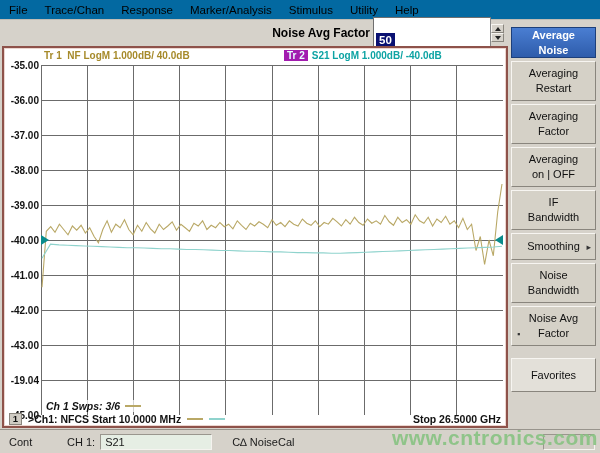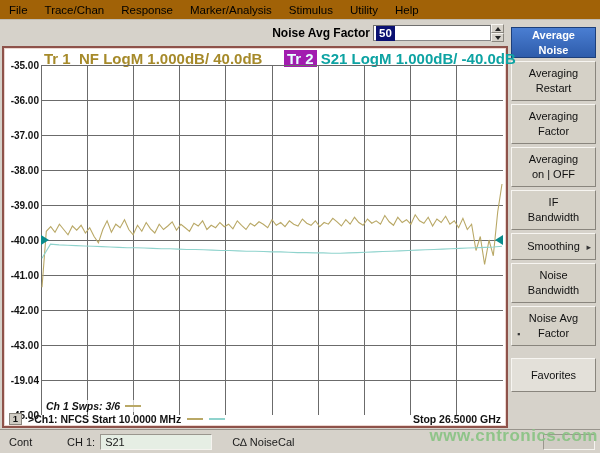--- a/index.html
+++ b/index.html
@@ -1,30 +1,30 @@
 <!DOCTYPE html>
 <html><head>
 <meta charset="utf-8">
 <style>
   html,body{margin:0;padding:0;background:#b8b4ac;}
   *{box-sizing:border-box;font-family:"Liberation Sans",sans-serif;}
   .app{position:relative;width:600px;height:453px;background:#d6d2ca;overflow:hidden;}
 
   
-  .menubar{position:absolute;left:0;top:0;width:600px;height:20px;background:#a16207;
+  .menubar{position:absolute;left:0;top:0;width:600px;height:20px;background:#0369a1;
     display:flex;align-items:center;gap:17px;padding-left:9px;font-size:11.5px;color:#000;
     border-bottom:1px solid #c0bcb4;}
   .menubar span{cursor:default;white-space:nowrap;}
 
   
   .toolbar{position:absolute;left:0;top:20px;width:508px;height:26px;background:#d6d2ca;
     display:flex;align-items:center;justify-content:flex-end;font-size:12px;color:#000;}
   .tb-label{font-weight:bold;margin-right:3px;}
-  .tb-field{width:118px;height:16px;background:#fff;border:1px solid #888;
-    border-top-color:#6f6f6f;border-left-color:#6f6f6f;display:flex;align-items:flex-start;padding-left:2px;}
+  .tb-field{width:118px;height:32px;background:#fff;border:1px solid #888;
+    border-top-color:#6f6f6f;border-left-color:#6f6f6f;display:flex;align-items:flex-end;padding-left:2px;}
   .tb-sel{background:#0a1172;color:#fff;font-weight:bold;font-size:11.5px;padding:0 3px;line-height:15px;}
   .tb-spin{width:13px;height:18px;margin-right:4px;display:flex;flex-direction:column;}
   .tb-spin div{flex:1;background:#d6d2ca;border:1px solid #8a867e;border-top-color:#f7f5f1;border-left-color:#f7f5f1;
     display:flex;align-items:center;justify-content:center;}
   .arr-up{width:0;height:0;border-left:3px solid transparent;border-right:3px solid transparent;border-bottom:4px solid #222;}
   .arr-dn{width:0;height:0;border-left:3px solid transparent;border-right:3px solid transparent;border-top:4px solid #222;}
 
   
   .sidebar{position:absolute;left:509px;top:26px;width:89px;height:403px;
     display:flex;flex-direction:column;gap:3px;padding:1px 2px;}
@@ -34,21 +34,21 @@
   .skey.one{height:27px;}
   .skey.active{background:linear-gradient(#4a7ed2,#2e5cab);color:#fff;font-weight:bold;
     border:1px solid #1d3f7a;height:31px;}
   .skey .sub-arrow{position:absolute;right:4px;top:50%;transform:translateY(-50%);font-size:9px;color:#333;}
   .skey .bullet{position:absolute;left:5px;top:55%;font-size:9px;color:#333;}
   .skey.fav{margin-top:9px;background:#e3e0d9;height:34px;}
 
   
   .plotwin{position:absolute;left:2px;top:46px;width:506px;height:382px;background:#fff;
     border:2px solid #8e524a;box-shadow:inset 0 0 0 1px #ecd6d0;}
-  .tracerow{position:absolute;left:40px;top:2px;right:2px;height:14px;font-size:15px;white-space:nowrap;}
+  .tracerow{position:absolute;left:40px;top:2px;right:2px;height:14px;font-size:10px;white-space:nowrap;}
   .tr1{color:#a68a2a;font-weight:bold;}
   .tr2wrap{position:absolute;left:240px;top:0;color:#0da3a3;font-weight:bold;}
   .tr2badge{background:#a21caf;color:#e8ffff;padding:0 3px;margin-right:4px;}
   .ylabel{position:absolute;left:1px;width:34px;text-align:right;font-size:10px;font-weight:bold;color:#111;}
   .gridwrap{position:absolute;left:37px;top:17px;width:462px;height:350px;font-style:italic;}
   .gridwrap svg{position:absolute;left:0;top:0;}
   .sweepstatus{position:absolute;left:5px;bottom:3px;font-size:10.5px;font-weight:bold;color:#111;
     display:flex;align-items:center;gap:5px;background:rgba(255,255,255,.7);padding-right:2px;}
   .dash{display:inline-block;width:16px;height:2px;}
   .dash.olive{background:#b9a866;}
@@ -64,21 +64,21 @@
     border-top:1px solid #98948c;display:flex;align-items:center;font-size:11px;color:#1a1a1a;}
   .sb-cont{margin-left:9px;width:46px;}
   .sb-ch{margin-left:12px;margin-right:5px;}
   .sb-meas{width:112px;height:16px;background:#e6eee4;border:1px solid #9a968e;
     border-bottom-color:#f5f3ef;border-right-color:#f5f3ef;padding:0 4px;line-height:14px;}
   .sb-cal{margin-left:20px;}
   .sb-right{margin-left:auto;margin-right:5px;width:52px;height:16px;background:#d0ccc4;
     border:1px solid #9a968e;border-bottom-color:#f5f3ef;border-right-color:#f5f3ef;}
 
   
-  .watermark{position:absolute;right:2px;top:426px;font-size:17px;font-weight:bold;letter-spacing:.5px;
+  .watermark{position:absolute;right:2px;top:426px;font-size:21px;font-weight:bold;letter-spacing:.5px;
     color:rgba(137,194,131,0.92);pointer-events:none;white-space:nowrap;}
 </style>
 </head>
 <body>
 
 <div class="app">
 
   <div class="menubar">
     <span>File</span>
     <span>Trace/Chan</span>

